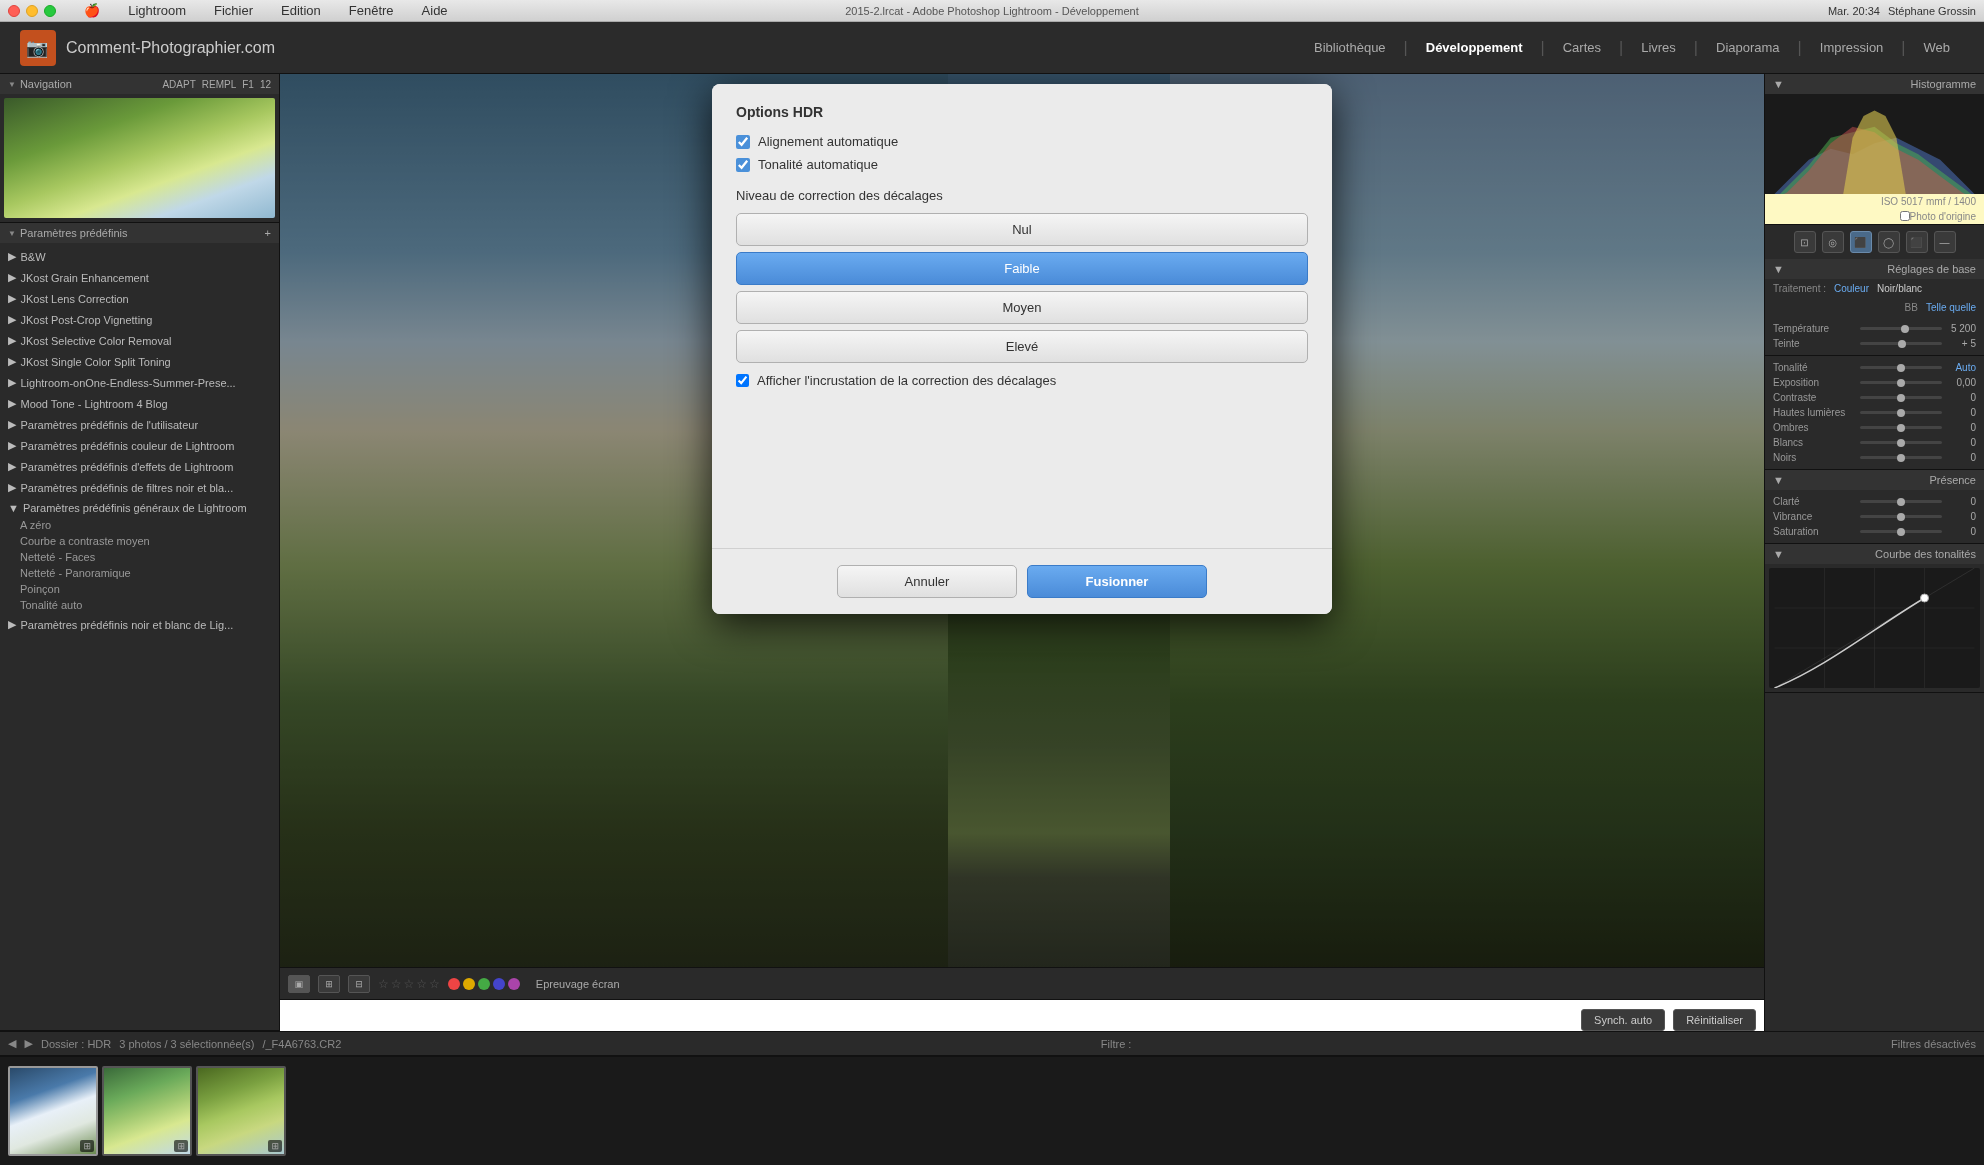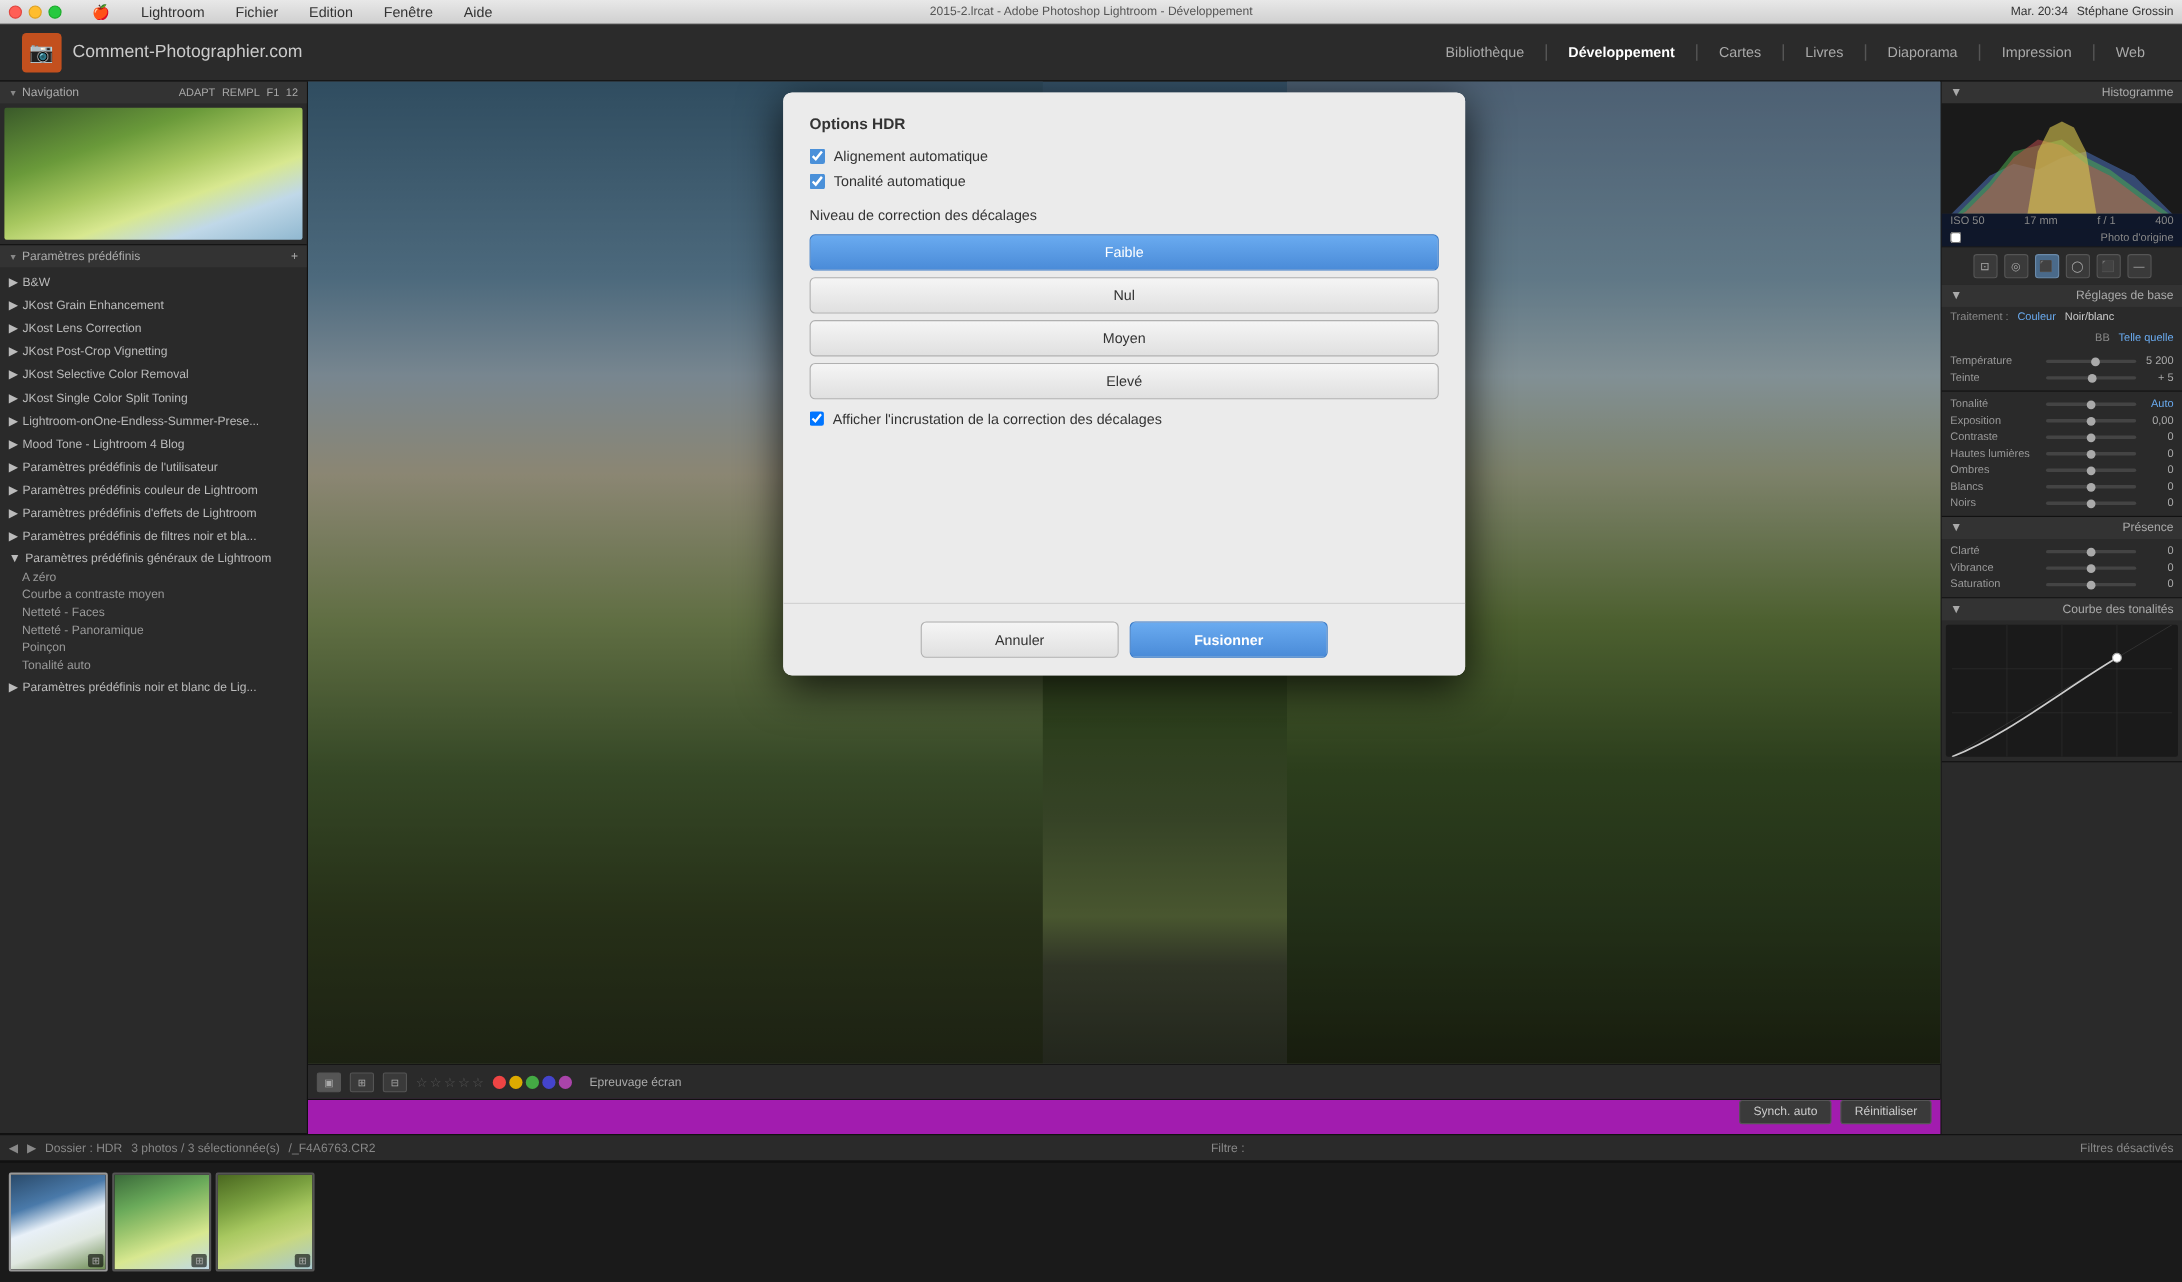--- a/index.html
+++ b/index.html
@@ -369,25 +369,25 @@
       font-size: 11px;
       color: #aaa;
       display: flex;
       align-items: center;
       justify-content: space-between;
       cursor: pointer;
     }
 
     .info-row {
       display: flex;
-      justify-content: space-between;
+      justify-content: flex-end;
       padding: 2px 8px;
       font-size: 10px;
       color: #888;
-      background: #0f172a;
+      background: #fef9c3;
     }
 
     .tool-bar-right {
       display: flex;
       align-items: center;
       justify-content: center;
       gap: 6px;
       padding: 6px 4px;
       background: #2a2a2a;
       flex-wrap: wrap;
@@ -476,24 +476,24 @@
       color: #aaa;
     }
     .view-btn.active { background: #555; }
     .stars { display: flex; gap: 2px; font-size: 12px; color: #555; }
     .color-labels { display: flex; gap: 3px; }
     .color-dot { width: 12px; height: 12px; border-radius: 50%; cursor: pointer; }
     .epreuvage { font-size: 11px; color: #aaa; margin-left: 8px; }
 
     
     .bottom-sync-bar {
-      background: #a21caf;
+      background: #ffffff;
       height: 32px;
       display: flex;
-      align-items: flex-start;
+      align-items: flex-end;
       justify-content: flex-end;
       padding: 0 8px;
       gap: 8px;
       border-top: 1px solid #111;
     }
     .sync-btn {
       background: #3a3a3a;
       border: 1px solid #555;
       color: #ccc;
       padding: 4px 12px;
@@ -802,22 +802,22 @@
                   <span class="checkbox-label">Alignement automatique</span>
                 </div>
 
                 <div class="checkbox-row">
                   <input type="checkbox" checked="" style="">
                   <span class="checkbox-label">Tonalité automatique</span>
                 </div>
 
                 <div class="correction-label">Niveau de correction des décalages</div>
 
+                <button class="level-btn">Nul</button>
                 <button class="level-btn active">Faible</button>
-                <button class="level-btn">Nul</button>
                 <button class="level-btn">Moyen</button>
                 <button class="level-btn">Elevé</button>
 
                 <div class="afficher-row">
                   <input type="checkbox" checked="" style="">
                   <span class="checkbox-label">Afficher l'incrustation de la correction des décalages</span>
                 </div>
 
                 <div style="height:140px;"></div>
               </div>

